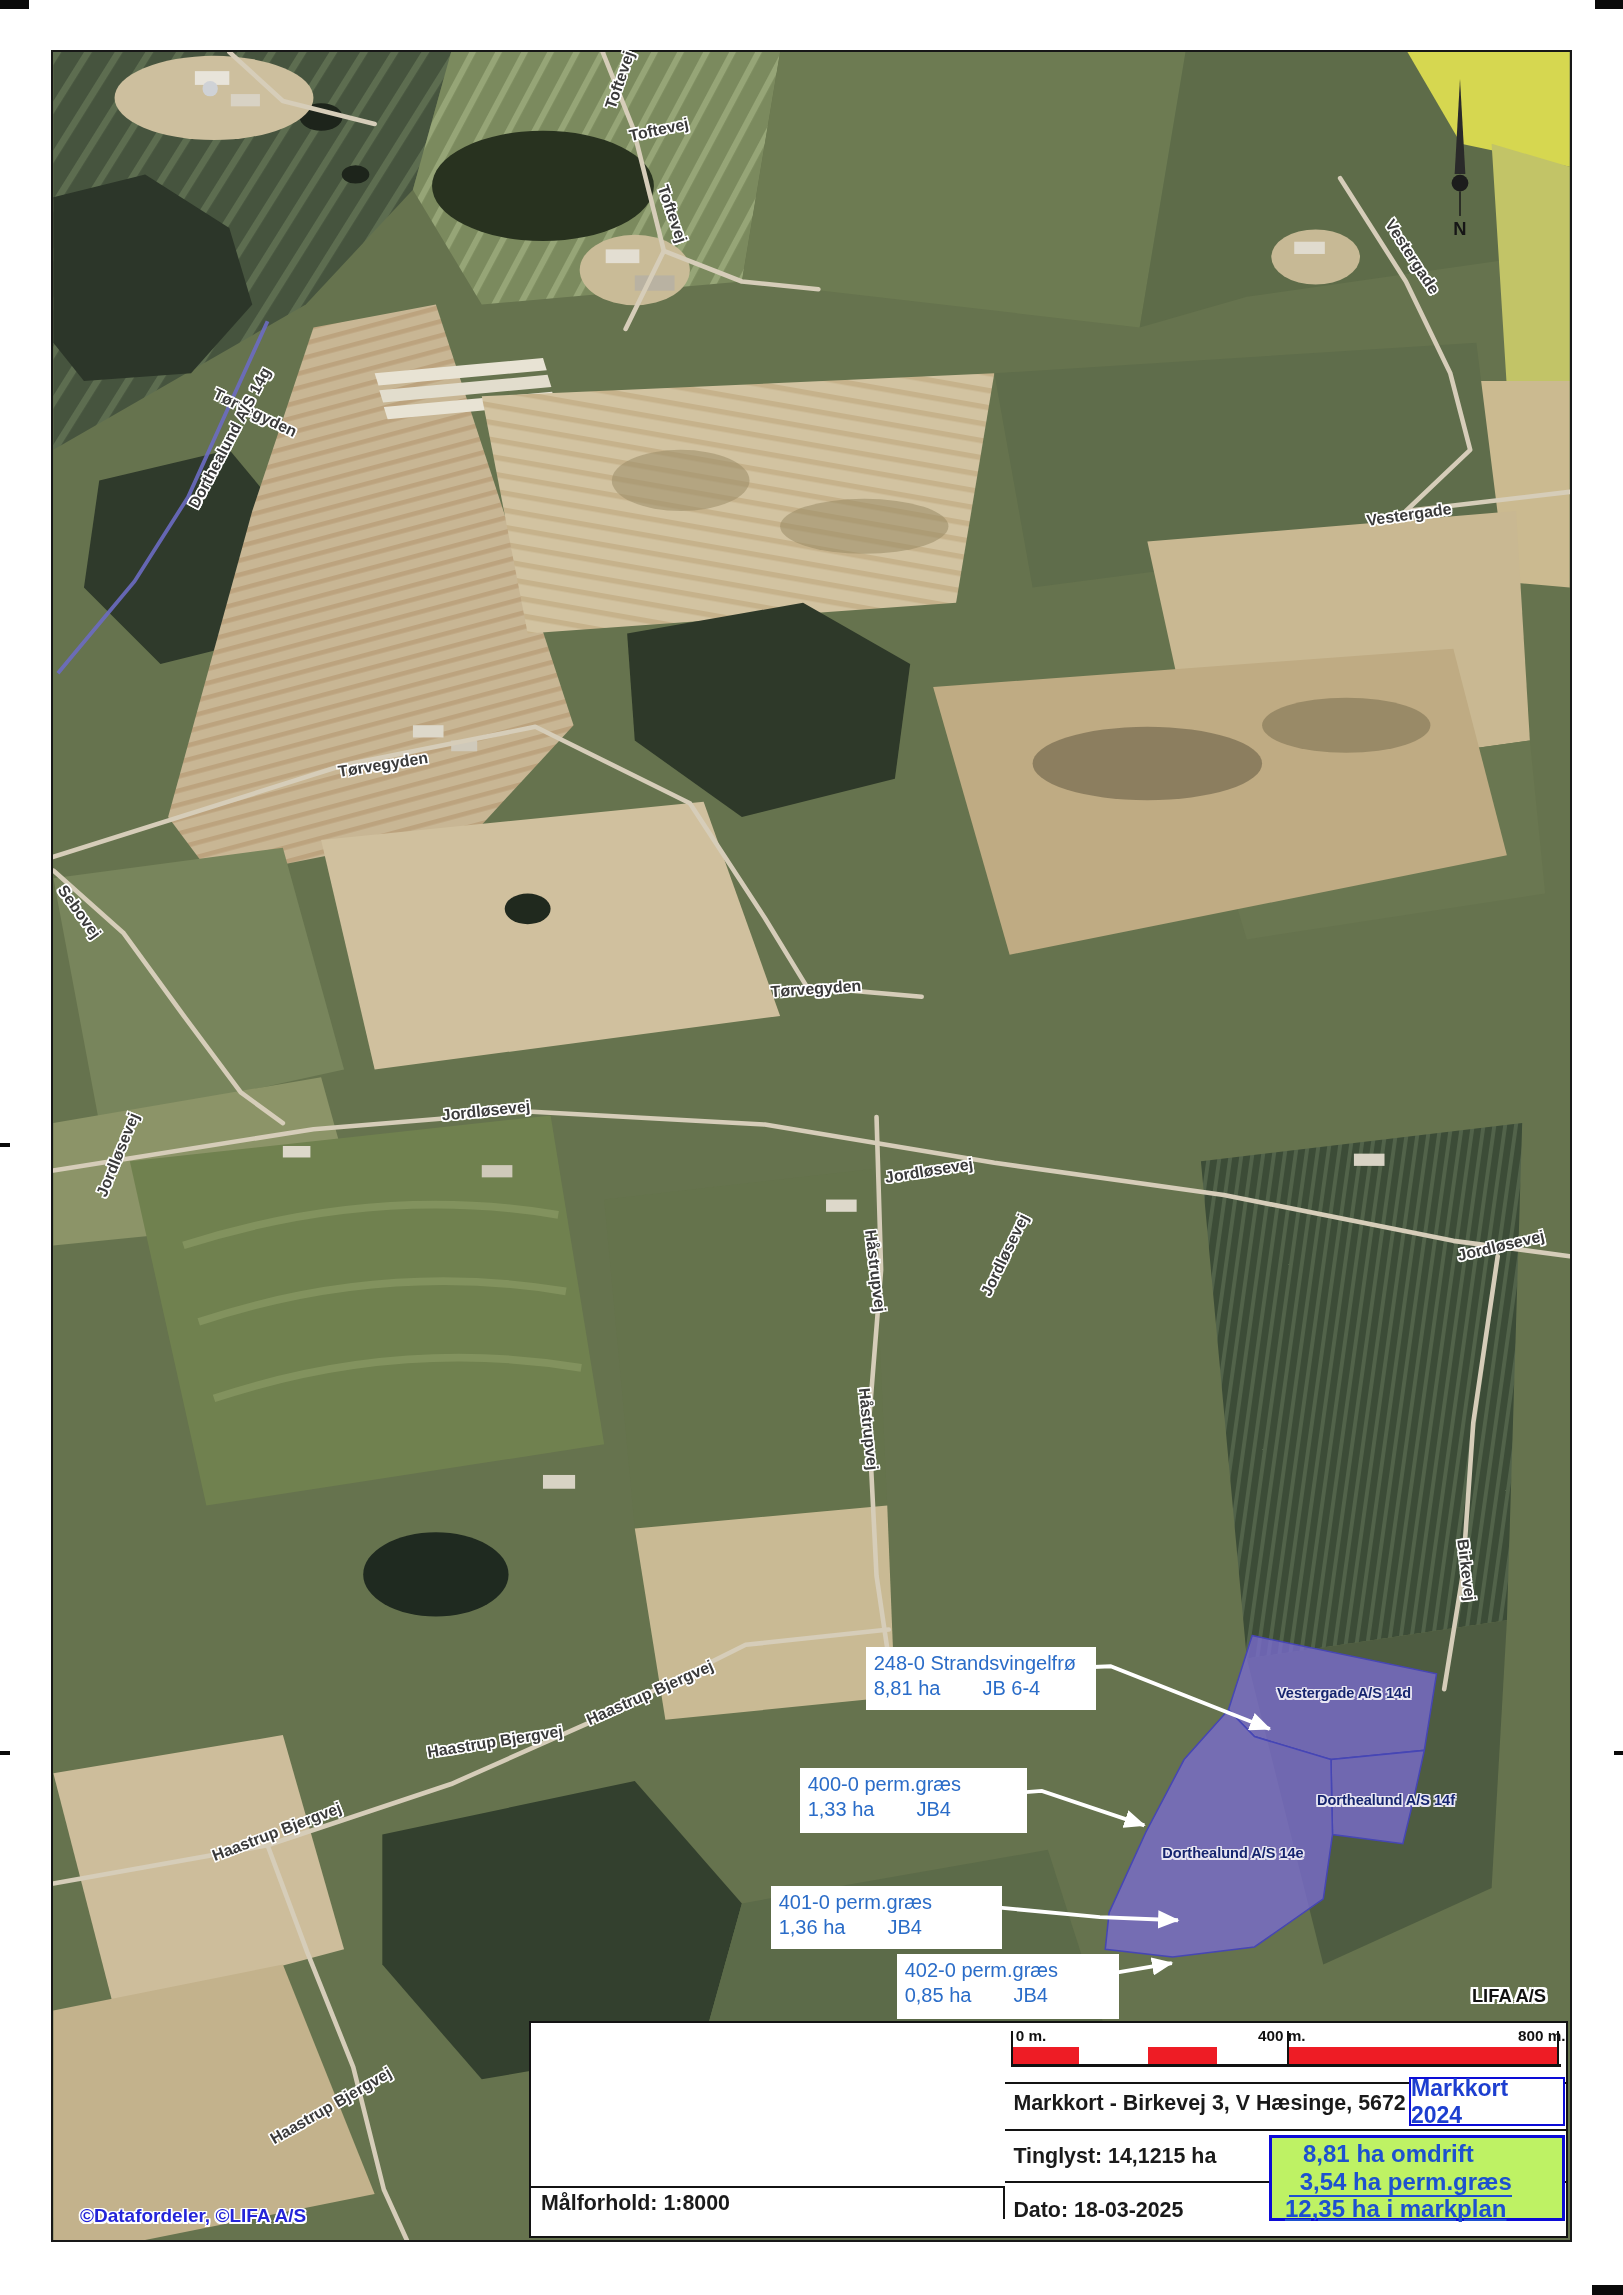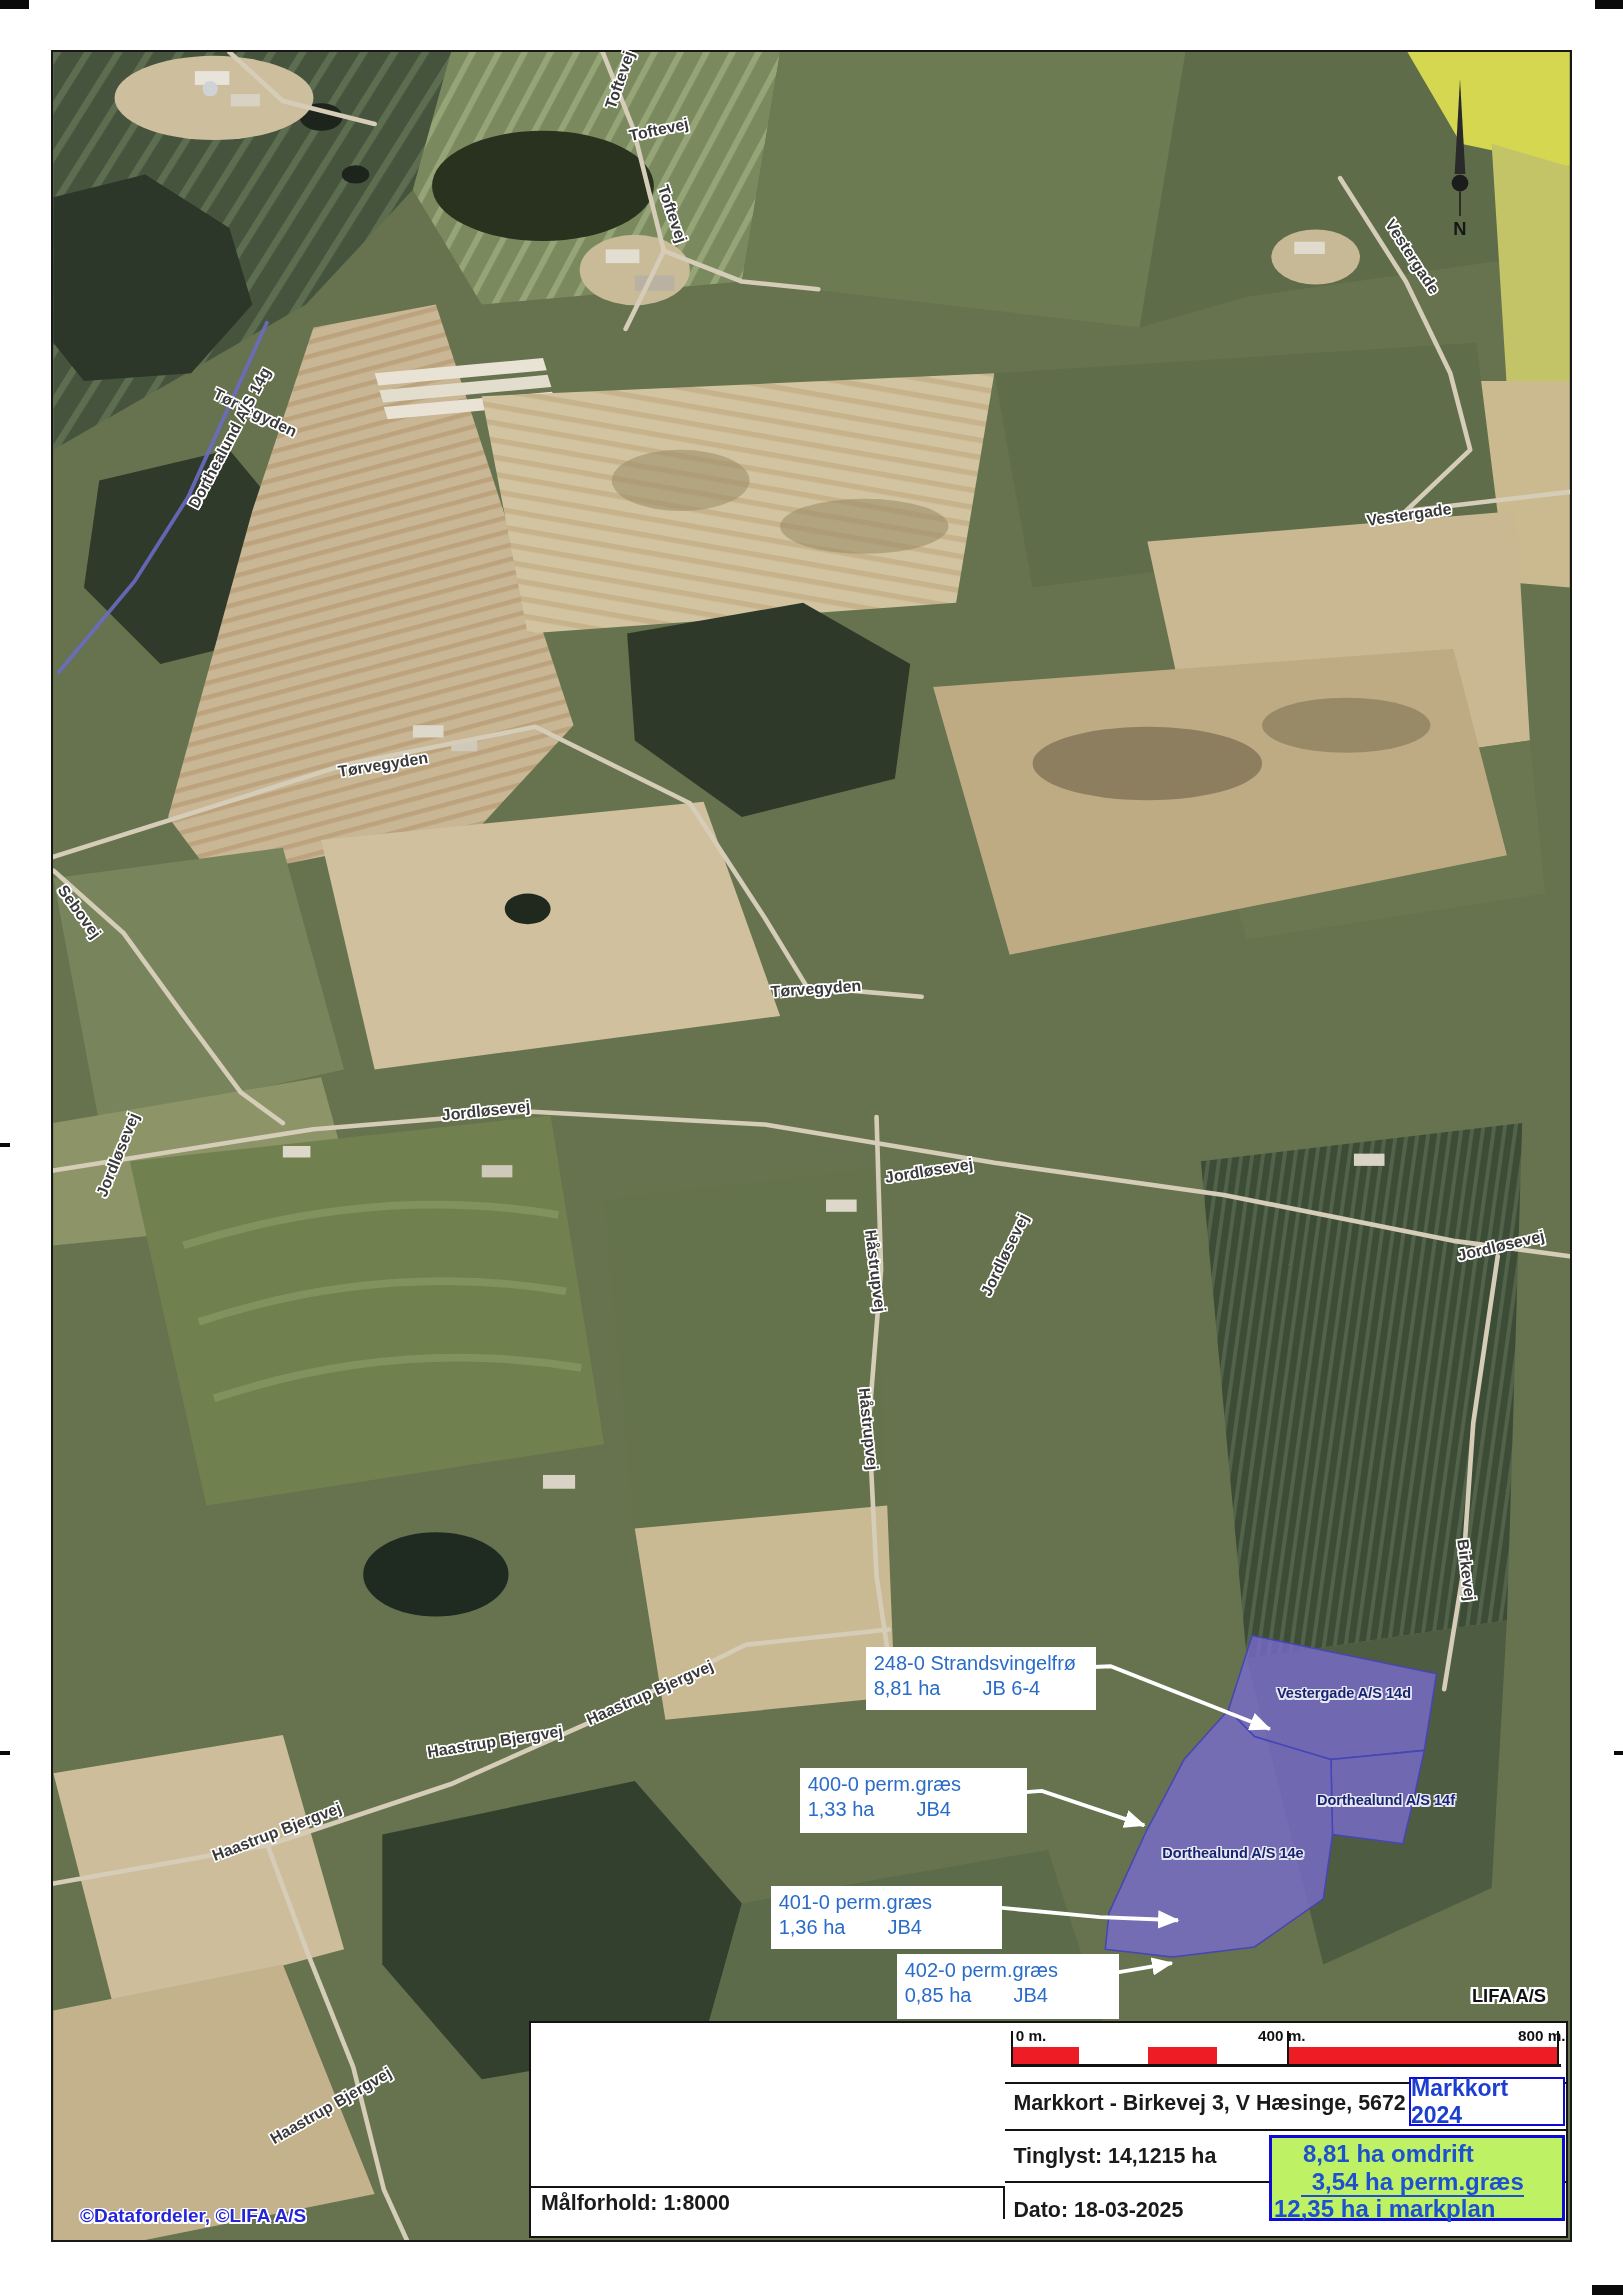--- a/index.html
+++ b/index.html
@@ -72,23 +72,23 @@
                  font-size:26px;font-weight:bold;letter-spacing:1.5px;}
 
   
   #badge{position:absolute;left:878px;top:54px;width:156px;height:49px;background:#fff;
          border:2.3px solid #0c0cd6;box-sizing:border-box;display:flex;align-items:center;
          justify-content:center;font-size:23px;color:#1d3fd0;z-index:6;}
   #summary-box{position:absolute;left:738px;top:112px;width:296px;height:86px;background:#bef264;
          border:3.1px solid #0c0cd6;box-sizing:border-box;z-index:6;color:#1d51d0;font-size:24px;
          line-height:27.5px;padding-top:2.3px;}
   #summary-box .l1{padding-left:31px;}
-  #summary-box .l2{padding-left:17px;margin-left:12px;}
+  #summary-box .l2{padding-left:17px;}
   #summary-box .l2 span{border-bottom:2.3px solid #1d51d0;padding-left:10.7px;}
-  #summary-box .l3{padding-left:2px;}
+  #summary-box .l3{padding-left:13px;text-decoration:underline;}
 </style>
 </head>
 <body>
 
 <div id="page">
 
   <div class="cropmark" style="left:0;top:0;width:29px;height:9.2px;"></div>
   <div class="cropmark" style="left:1595px;top:0;width:29px;height:9.2px;"></div>
   <div class="cropmark" style="left:0;top:1143px;width:10px;height:3.8px;"></div>
   <div class="cropmark" style="left:0;top:1751px;width:10px;height:3.8px;"></div>

